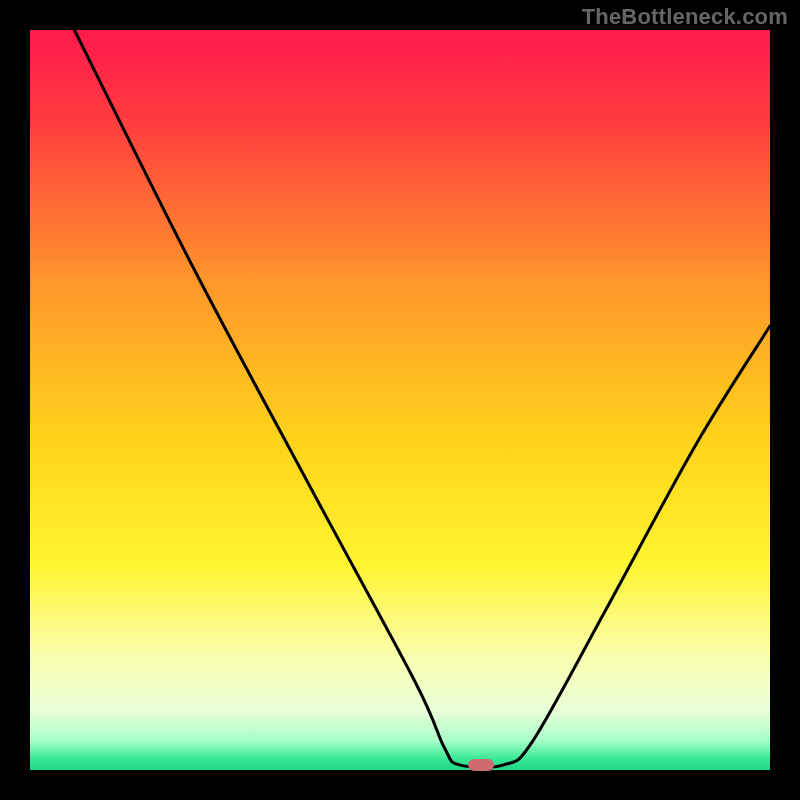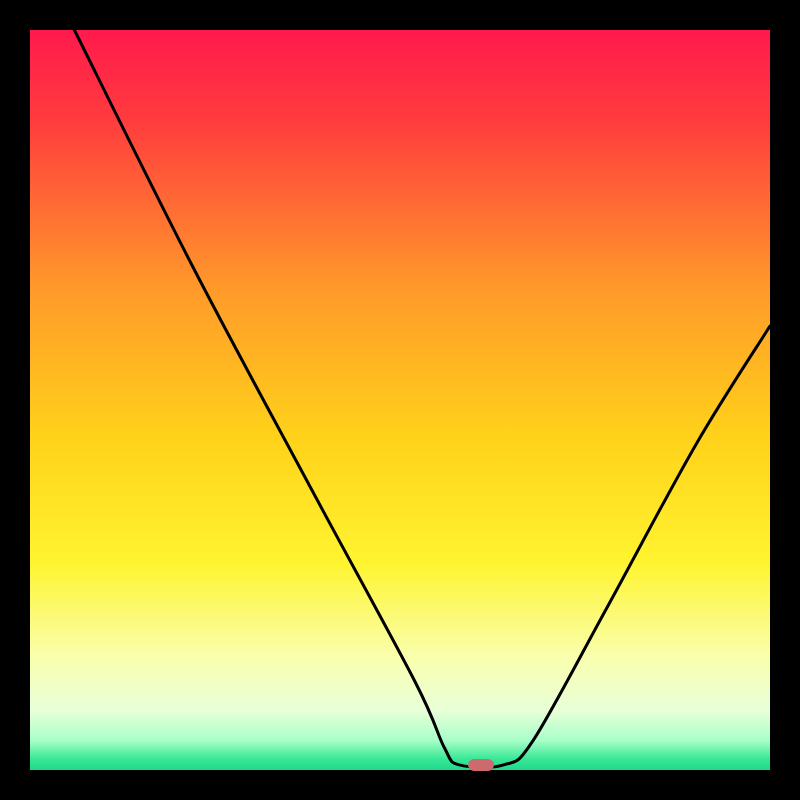--- a/index.html
+++ b/index.html
@@ -52,20 +52,21 @@
     border-radius: 6px;
     transform: translate(-50%, -50%);
     z-index: 4;
   }
 </style>
 </head>
 <body>
 
 <div class="frame">
 
+  <div class="watermark">TheBottleneck.com</div>
 
   <div class="plot-area">
 
     <svg class="gradient" viewBox="0 0 100 100" preserveAspectRatio="none">
       <defs>
         <linearGradient id="bg-grad" x1="0" y1="0" x2="0" y2="1">
             <stop offset="0%" stop-color="#ff1a4d"></stop>
             <stop offset="12%" stop-color="#ff3b3e"></stop>
             <stop offset="35%" stop-color="#ff9a2a"></stop>
             <stop offset="55.00000000000001%" stop-color="#ffd21a"></stop>

